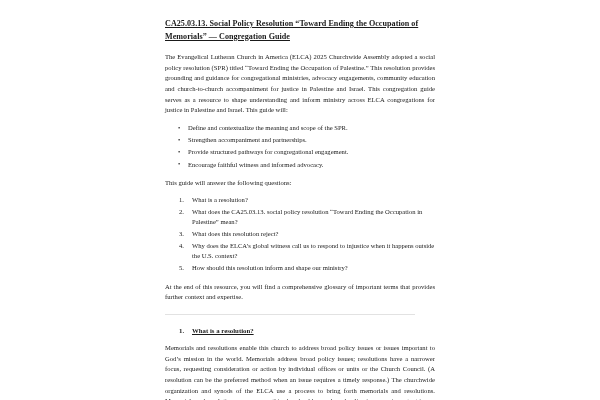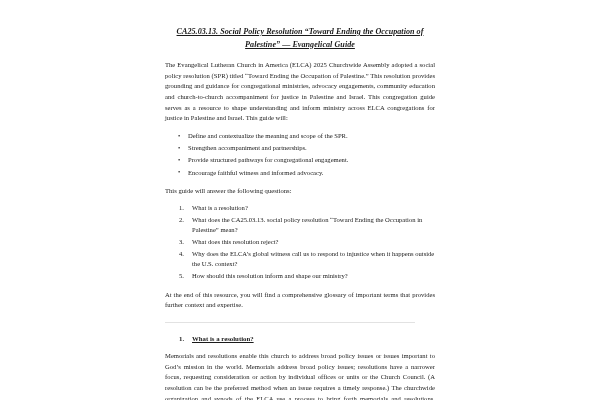--- a/index.html
+++ b/index.html
@@ -16,27 +16,26 @@
   }
   .page {
     width: 600px;
     height: 400px;
     background: #ffffff;
     position: relative;
     box-sizing: border-box;
     padding: 14px 165px 0 165px;
   }
   .doc-title {
-    text-align: center;
+    text-align: left;
     font-weight: bold;
     font-size: 8.1px;
     line-height: 1.55;
-    margin: 12px 0 9px 0;
+    margin: 4px 0 9px 0;
     letter-spacing: 0.005em;
-    font-style: italic;
   }
   .doc-title span.u {
     text-decoration: underline;
   }
   p.body-text {
     font-size: 6.6px;
     line-height: 1.62;
     text-align: justify;
     margin: 0 0 7px 0;
     letter-spacing: 0.003em;
@@ -109,21 +108,21 @@
     text-decoration: underline;
   }
 </style>
 </head>
 <body>
 
 <div class="page">
 
   <h1 class="doc-title">
     <span class="u">CA25.03.13. Social Policy Resolution “Toward Ending the Occupation of</span><br>
-    <span class="u">Palestine” — Evangelical Guide</span>
+    <span class="u">Memorials” — Congregation Guide</span>
   </h1>
 
   <p class="body-text">The Evangelical Lutheran Church in America (ELCA) 2025 Churchwide Assembly adopted a social policy resolution (SPR) titled “Toward Ending the Occupation of Palestine.” This resolution provides grounding and guidance for congregational ministries, advocacy engagements, community education and church-to-church accompaniment for justice in Palestine and Israel. This congregation guide serves as a resource to shape understanding and inform ministry across ELCA congregations for justice in Palestine and Israel. This guide will:</p>
 
   <ul class="bullets">
     <li>Define and contextualize the meaning and scope of the SPR.</li>
     <li>Strengthen accompaniment and partnerships.</li>
     <li>Provide structured pathways for congregational engagement.</li>
     <li>Encourage faithful witness and informed advocacy.</li>
   </ul>

